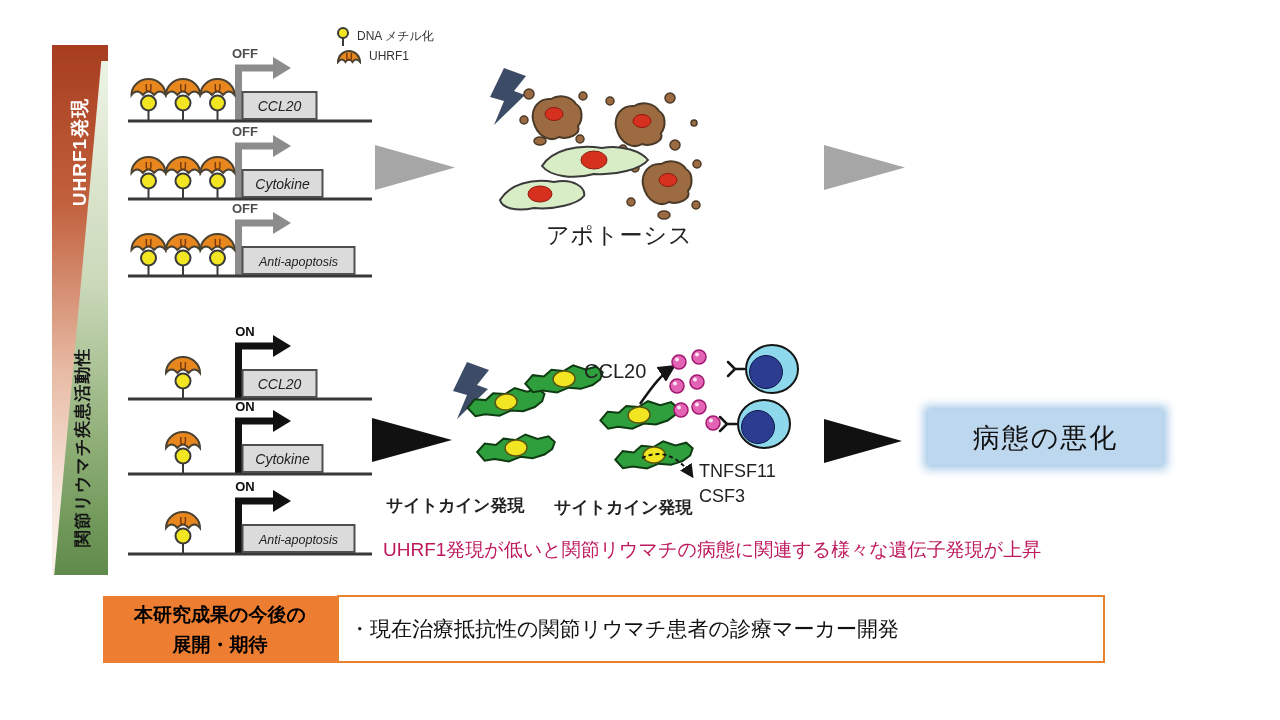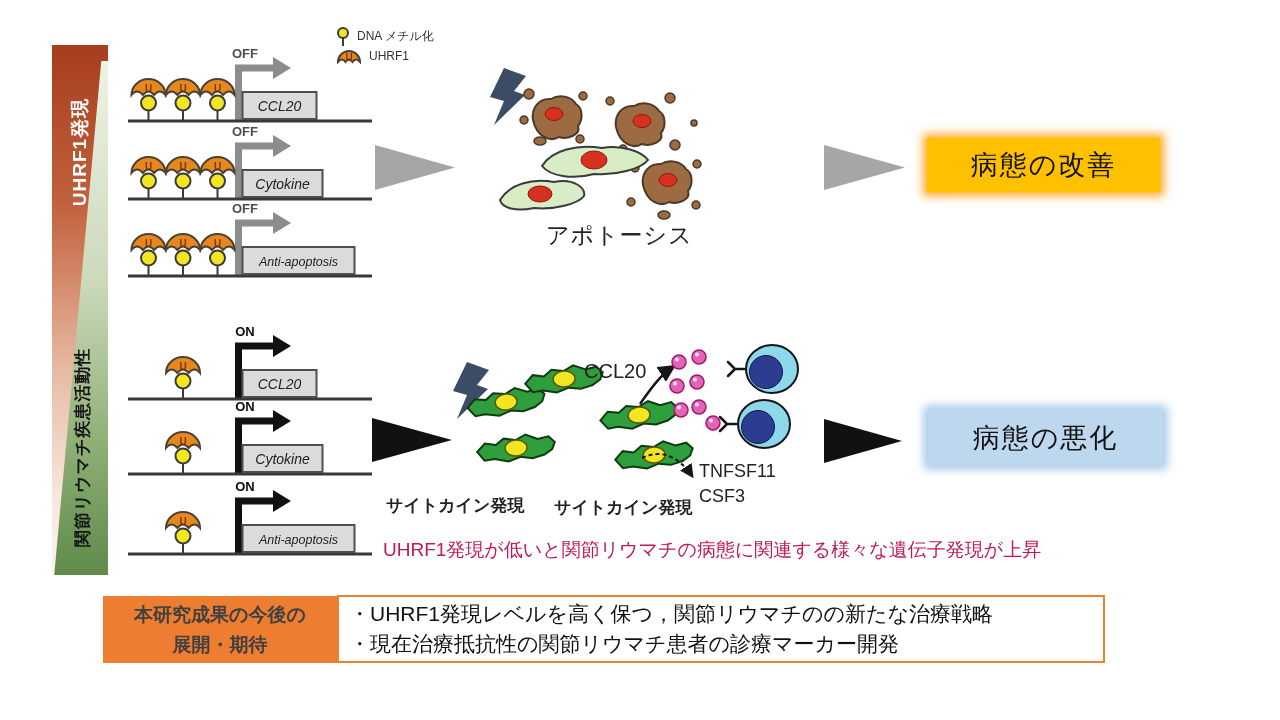--- a/index.html
+++ b/index.html
@@ -86,21 +86,21 @@
   #outcome-improve{left:927px;top:138px;width:233px;height:54px;
     background:var(--improve-gold,#FFC000);
     box-shadow:0 0 9px 4px rgba(255,153,0,.85);}
   #outcome-worsen{left:928px;top:410px;width:235px;height:55px;
     background:var(--worsen-blue,#BDD7EE);
     box-shadow:0 0 9px 4px rgba(150,192,228,.9);}
 
   
   #note{left:383px;top:537px;font-size:19px;color:#be185d;white-space:nowrap;}
   #future-title{left:103px;top:596px;width:234px;height:67px;
-    background:var(--panel-orange,#ED7D31);color:#404040;font-weight:bold;font-size:19px;
+    background:var(--panel-orange,#ED7D31);color:#000000;font-weight:bold;font-size:19px;
     display:flex;flex-direction:column;align-items:center;justify-content:center;line-height:1.55;}
   #future-body{left:337px;top:595px;width:768px;height:68px;background:#fff;
     border:2px solid #E8822E;box-sizing:border-box;padding:3px 10px;
     display:flex;flex-direction:column;justify-content:center;}
   #future-body .bullet{font-size:21px;color:#111;line-height:1.45;white-space:nowrap;}
 </style>
 </head>
 <body>
 
 <div id="canvas">
@@ -360,27 +360,25 @@
       <path class="receptor" d="M294,112 L285,112 M285,112 L278,105 M285,112 L278,119"></path>
     </g>
   </svg>
 
   <div class="fig-label" id="ccl20-label">CCL20</div>
   <div class="fig-label" id="tnfsf11-label">TNFSF11</div>
   <div class="fig-label" id="csf3-label">CSF3</div>
   <div class="fig-label" id="resist-label">サイトカイン発現</div>
   <div class="fig-label" id="cytokine-expr-label">サイトカイン発現</div>
 
-  <div class="abs outcome" id="outcome-improve">病態の改善</div>
   <div class="abs outcome" id="outcome-worsen">病態の悪化</div>
 
   <div class="abs" id="note">UHRF1発現が低いと関節リウマチの病態に関連する様々な遺伝子発現が上昇</div>
 
   <div class="abs" id="future-title">
     <div>本研究成果の今後の</div>
     <div>展開・期待</div>
   </div>
   <div class="abs" id="future-body">
-    <div class="bullet">・UHRF1発現レベルを高く保つ，関節リウマチのの新たな治療戦略</div>
     <div class="bullet">・現在治療抵抗性の関節リウマチ患者の診療マーカー開発</div>
   </div>
 
 </div>
 
 </body></html>

